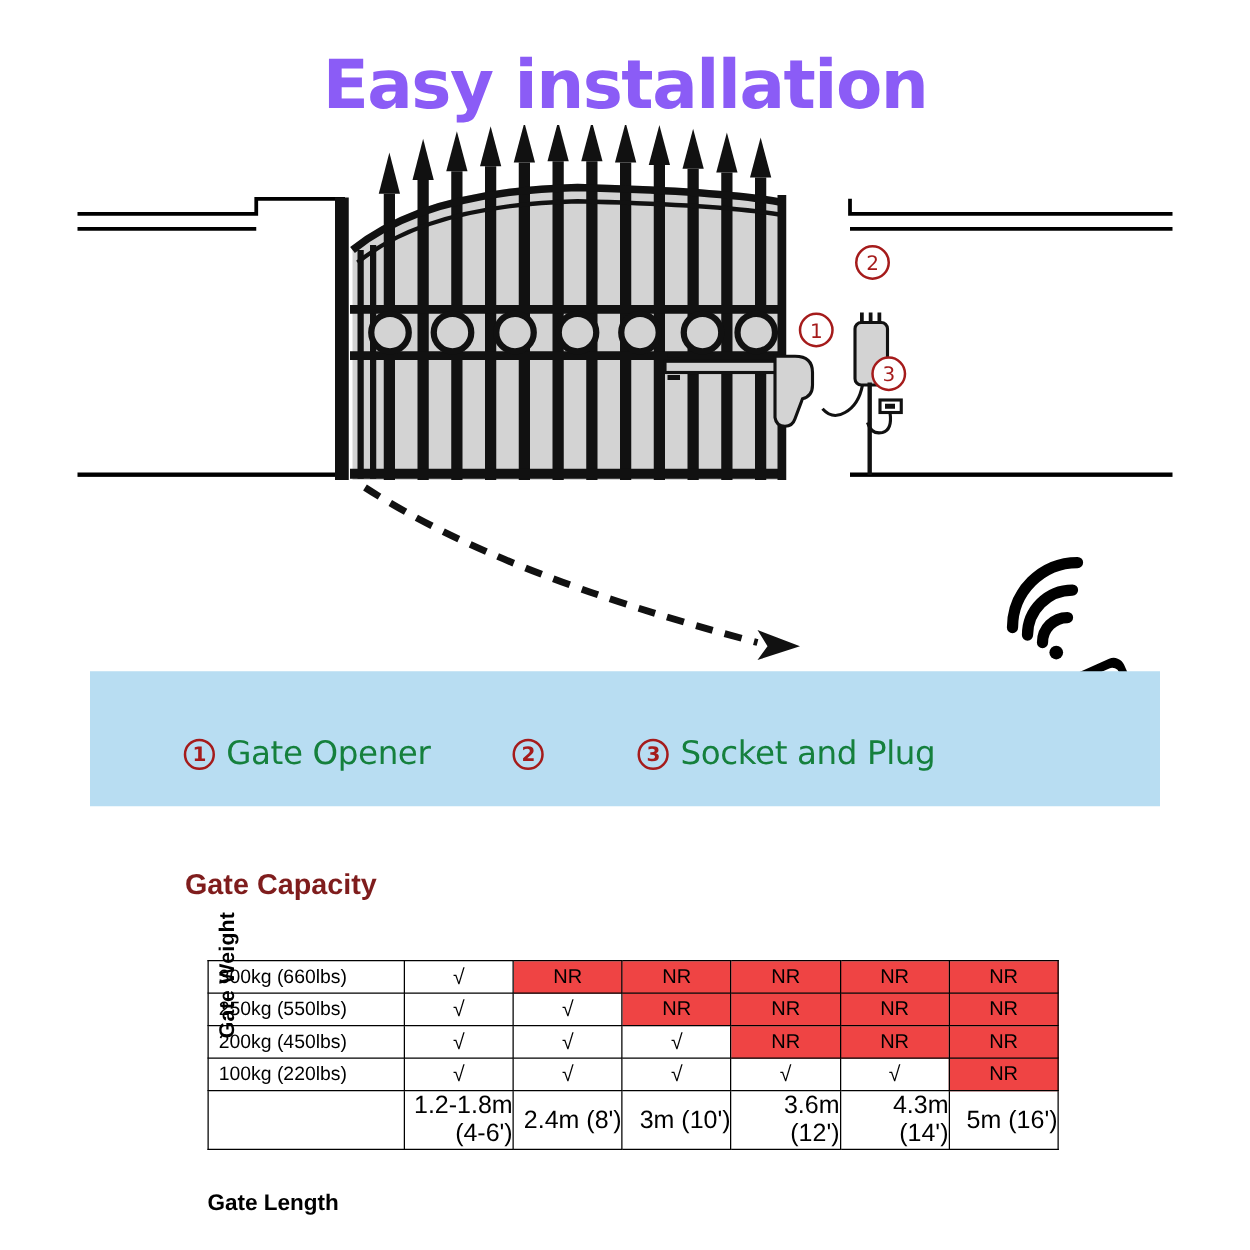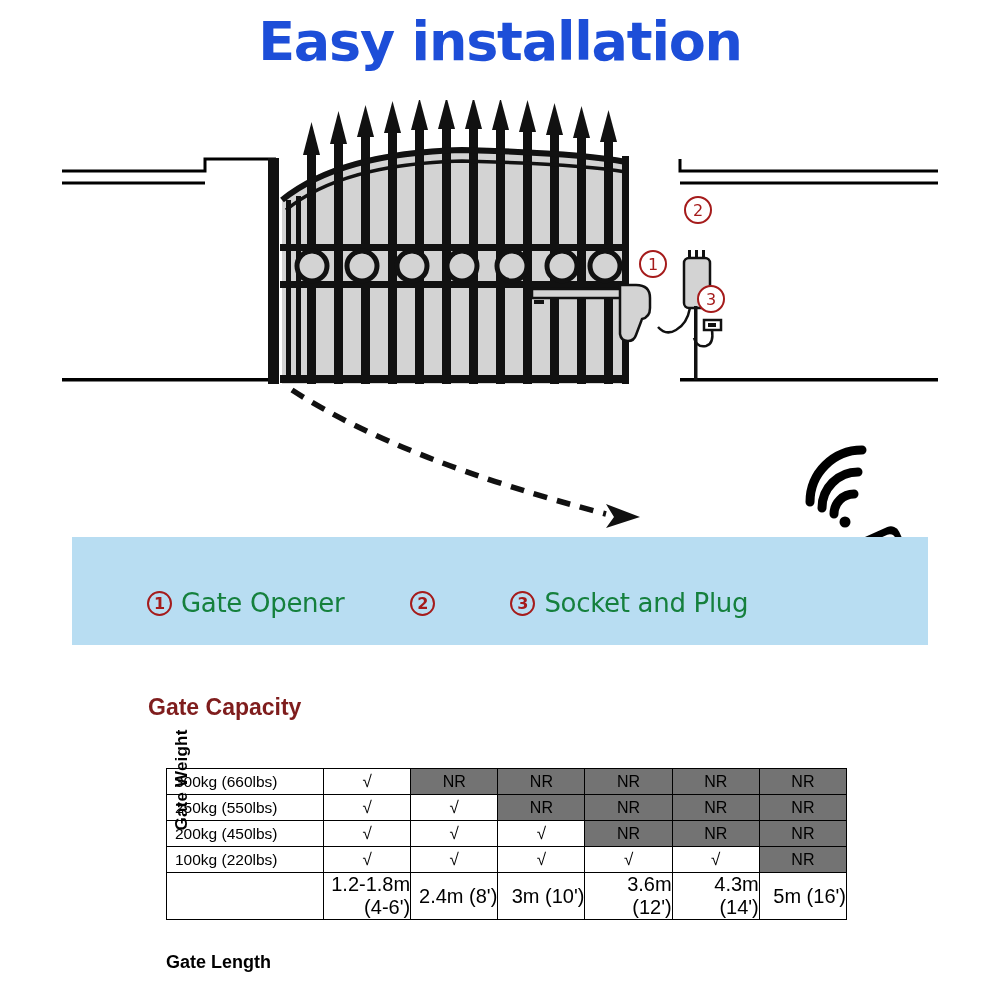--- a/index.html
+++ b/index.html
@@ -11,28 +11,28 @@
     width: 1000px;
     height: 1000px;
     position: relative;
     font-family: "Liberation Sans", sans-serif;
     overflow: hidden;
   }
 
   
   #title {
     position: absolute;
-    top: 10px;
+    top: 36px;
     left: 0;
     width: 1000px;
     text-align: center;
     font-size: 54px;
     font-weight: 700;
     letter-spacing: -1.2px;
-    color: #1d4ed8;
+    color: #8b5cf6;
     font-family: "DejaVu Sans", sans-serif;
   }
 
   
   #illustration {
     position: absolute;
     left: 0;
     top: 100px;
     width: 1000px;
     height: 440px;
@@ -145,21 +145,21 @@
     padding: 0;
     font-family: "Liberation Sans", sans-serif;
   }
   #capacity-table td.weight {
     text-align: left;
     padding-left: 8px;
     width: 148px;
     font-size: 15.5px;
   }
   #capacity-table td.nr {
-    background: #737373;
+    background: #ef4444;
     font-size: 16px;
   }
   #capacity-table td.ok {
     background: #ffffff;
     font-size: 17px;
   }
   #capacity-table tr.footer td {
     font-size: 20px;
     text-align: right;
   }

